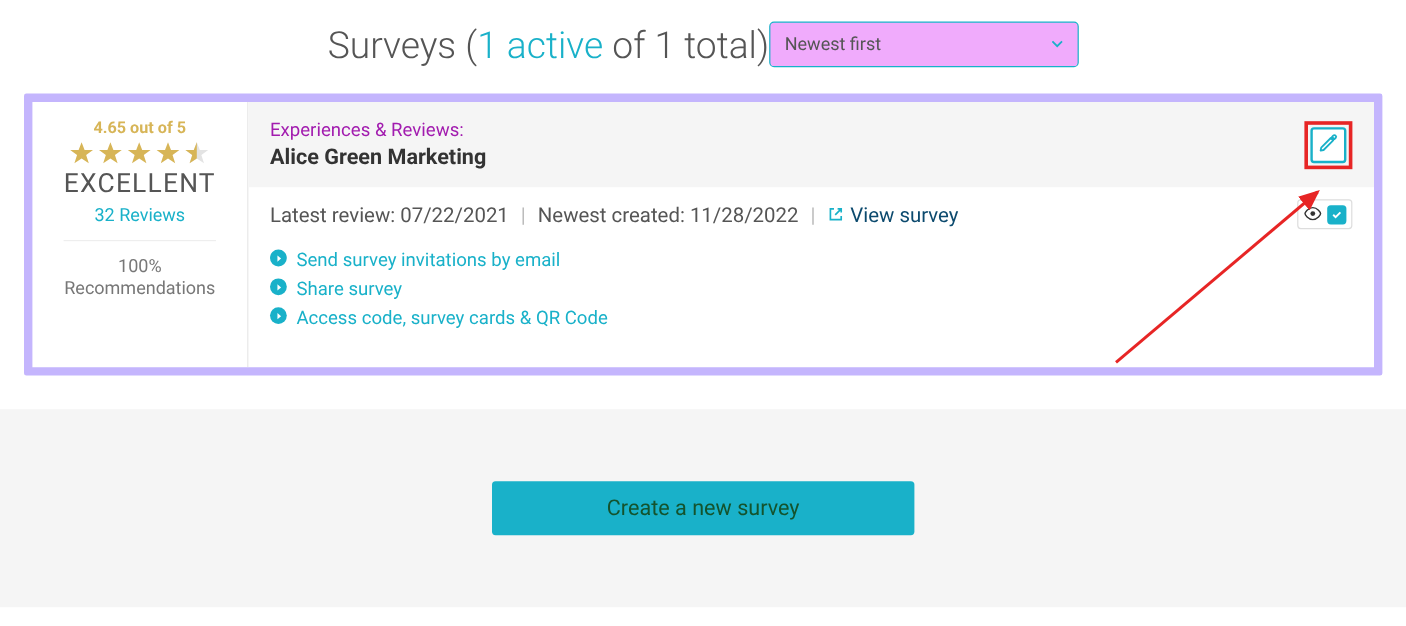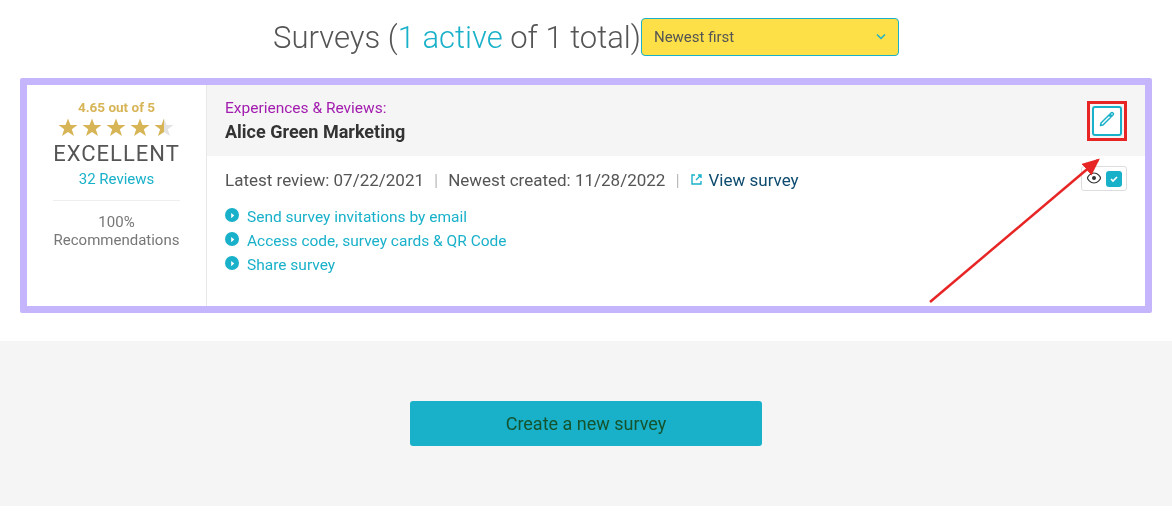--- a/index.html
+++ b/index.html
@@ -27,21 +27,21 @@
   }
   .page-title .paren { color: #555; }
   .page-title .active-link { color: #19b1c9; }
   .sort-select {
     border: 1px solid #19b1c9;
     border-radius: 4px;
     padding: 9px 36px 9px 12px;
     font-size: 15px;
     color: #555;
     width: 258px;
-    background: #fde047;
+    background: #f0abfc;
     position: relative;
     cursor: pointer;
   }
   .sort-wrap { position: relative; }
   .sort-wrap .chevron {
     position: absolute;
     right: 12px;
     top: 50%;
     transform: translateY(-50%);
     pointer-events: none;
@@ -293,29 +293,29 @@
                 </svg>
             </span>
             <a class="action-link">Send survey invitations by email</a>
           </li>
           <li>
             <span class="bullet">
               <svg width="7" height="7" viewBox="0 0 8 8">
                   <path d="M2.5 1 L6 4 L2.5 7 Z" fill="#fff"></path>
                 </svg>
             </span>
-            <a class="action-link">Access code, survey cards &amp; QR Code</a>
+            <a class="action-link">Share survey</a>
           </li>
           <li>
             <span class="bullet">
               <svg width="7" height="7" viewBox="0 0 8 8">
                   <path d="M2.5 1 L6 4 L2.5 7 Z" fill="#fff"></path>
                 </svg>
             </span>
-            <a class="action-link">Share survey</a>
+            <a class="action-link">Access code, survey cards &amp; QR Code</a>
           </li>
         </ul>
       </div>
     </div>
   </div>
 </div>
 
 <div class="footer-band">
   <button class="create-btn">Create a new survey</button>
 </div>

